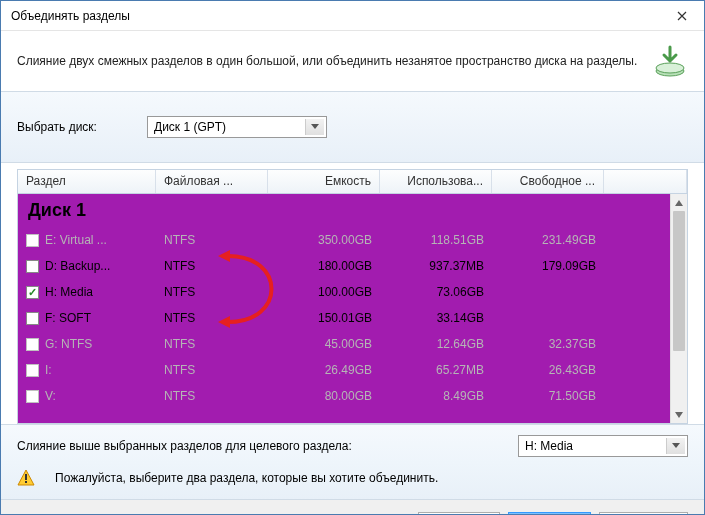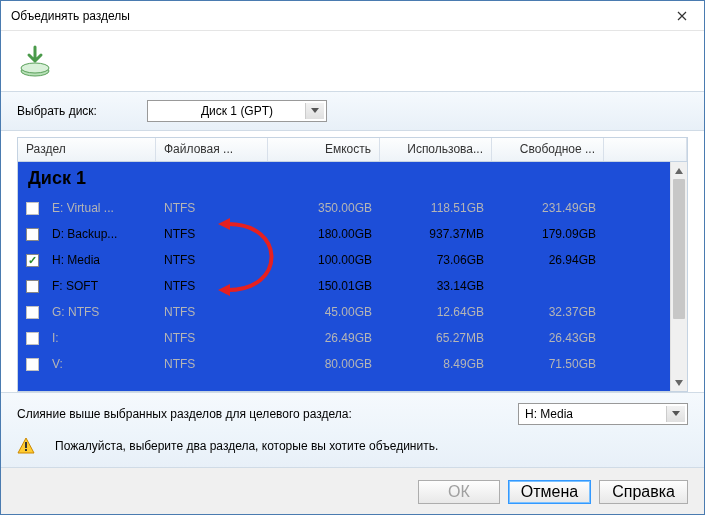--- a/index.html
+++ b/index.html
@@ -3,43 +3,43 @@
 <meta charset="utf-8">
 <style>
 * { box-sizing: border-box; margin: 0; padding: 0; }
 body { font-family: "Segoe UI", Tahoma, sans-serif; font-size: 12px; background: #fff; width: 705px; height: 515px; overflow: hidden; border: 1px solid #4a7bb0; }
 .titlebar { height: 30px; display: flex; align-items: center; padding: 0 0 0 10px; background: #fff; border-bottom: 1px solid #e5e5e5; }
 .titlebar-title { flex: 1; font-size: 12px; }
 .titlebar-close { width: 45px; height: 30px; display: flex; align-items: center; justify-content: center; cursor: pointer; }
 .desc-area { padding: 12px 16px; display: flex; align-items: center; gap: 12px; }
 .desc-text { flex: 1; font-size: 12px; line-height: 1.4; color: #222; }
 .desc-icon { width: 36px; height: 36px; }
-.selector-row { display: flex; align-items: center; padding: 8px 16px; background: linear-gradient(#f5f9fd,#e8f0f8); border-top: 1px solid #d0dbe6; border-bottom: 1px solid #d0dbe6; }
+.selector-row { display: flex; align-items: center; padding: 24px 16px; background: linear-gradient(#f5f9fd,#e8f0f8); border-top: 1px solid #d0dbe6; border-bottom: 1px solid #d0dbe6; }
 .selector-label { width: 130px; }
-.selector-combo { width: 180px; height: 22px; border: 1px solid #999; background: #fff; display: flex; align-items: center; padding: 0 6px; position: relative; cursor: pointer; justify-content: center; }
+.selector-combo { width: 180px; height: 22px; border: 1px solid #999; background: #fff; display: flex; align-items: center; padding: 0 6px; position: relative; cursor: pointer; }
 .selector-combo::after { content: ""; position: absolute; right: 2px; top: 2px; bottom: 2px; width: 18px; background: linear-gradient(#f2f2f2,#e0e0e0); border-left: 1px solid #ccc; }
 .selector-combo .chev { position: absolute; right: 7px; top: 7px; width: 0; height: 0; border-left: 4px solid transparent; border-right: 4px solid transparent; border-top: 5px solid #555; z-index: 1; }
-.table-area { margin: 6px 16px 0 16px; border: 1px solid #c5d3e2; background: #1d4ed8; height: 255px; position: relative; overflow: hidden; }
+.table-area { margin: 6px 16px 0 16px; border: 1px solid #c5d3e2; background: #a21caf; height: 255px; position: relative; overflow: hidden; }
 .table-header { display: flex; height: 24px; background: linear-gradient(#fdfefe,#eef3f8); border-bottom: 1px solid #c5d3e2; }
 .th { border-right: 1px solid #d8e0ea; padding: 4px 8px; font-size: 12px; color: #333; white-space: nowrap; overflow: hidden; text-overflow: ellipsis; }
 .col-part { width: 138px; }
 .col-fs { width: 112px; }
 .col-cap { width: 112px; text-align: right; }
 .col-used { width: 112px; text-align: right; }
 .col-free { width: 112px; text-align: right; }
 .col-rest { flex: 1; }
 .scrollbar { position: absolute; right: 0; top: 24px; bottom: 0; width: 17px; background: #f0f0f0; border-left: 1px solid #e0e0e0; }
 .sb-btn { height: 17px; background: #f0f0f0; display: flex; align-items: center; justify-content: center; }
 .sb-thumb { position: absolute; top: 17px; left: 2px; right: 2px; height: 140px; background: #c7c7c7; border-radius: 1px; }
 .sb-btn.down { position: absolute; bottom: 0; left: 0; right: 0; }
 .table-body { position: absolute; top: 24px; left: 0; right: 17px; bottom: 0; }
 .group-row { padding: 6px 10px; font-weight: bold; font-size: 18px; }
 .row { display: flex; height: 26px; align-items: center; }
 .cell { padding: 0 8px; white-space: nowrap; overflow: hidden; text-overflow: ellipsis; }
-.cell.part { width: 138px; display: flex; align-items: center; gap: 13px; }
+.cell.part { width: 138px; display: flex; align-items: center; gap: 6px; }
 .cell.fs { width: 112px; }
 .cell.num { width: 112px; text-align: right; }
 .chk { width: 13px; height: 13px; border: 1px solid #888; background: #fff; display: inline-flex; align-items: center; justify-content: center; flex-shrink: 0; }
 .chk.checked::after { content: "✓"; color: #2a8a2a; font-size: 11px; font-weight: bold; line-height: 1; }
 .row.disabled { color: #b5b5b5; }
 .row.disabled .chk { border-color: #c0c0c0; }
 .arrow-overlay { position: absolute; left: 198px; top: 56px; width: 90px; height: 78px; pointer-events: none; }
 .target-row { display: flex; align-items: center; padding: 10px 16px 6px 16px; background: linear-gradient(#f5f9fd,#eef5fb); border-top: 1px solid #d0dbe6; margin-top: 0; }
 .target-label { flex: 1; }
 .target-combo { width: 170px; height: 22px; border: 1px solid #999; background: #fff; display: flex; align-items: center; padding: 0 6px; position: relative; cursor: pointer; }
@@ -58,20 +58,21 @@
 <div class="titlebar">
   <span class="titlebar-title">Объединять разделы</span>
   <div class="titlebar-close">
     <svg width="10" height="10" viewBox="0 0 10 10">
         <path d="M1 1 L9 9 M9 1 L1 9" stroke="#333" stroke-width="1.2"></path>
       </svg>
   </div>
 </div>
 
 <div class="desc-area">
+  <div class="desc-text">Слияние двух смежных разделов в один большой, или объединить незанятое пространство диска на разделы.</div>
   <div class="desc-icon">
     <svg width="36" height="36" viewBox="0 0 36 36">
       <ellipse cx="18" cy="28" rx="14" ry="5" fill="#b8e0b8" stroke="#5aa05a" stroke-width="1"></ellipse>
       <ellipse cx="18" cy="25" rx="14" ry="5" fill="#d8f0d8" stroke="#5aa05a" stroke-width="1"></ellipse>
       <path d="M18 4 L18 18 M12 12 L18 18 L24 12" stroke="#4a9a4a" stroke-width="3" fill="none" stroke-linecap="round" stroke-linejoin="round"></path>
     </svg>
   </div>
 </div>
 
 <div class="selector-row">
@@ -119,21 +120,20 @@
         <div class="cell num">179.09GB</div>
       </div>
       <div class="row">
         <div class="cell part">
           <span class="chk checked"></span>
           <span>H: Media</span>
         </div>
         <div class="cell fs">NTFS</div>
         <div class="cell num">100.00GB</div>
         <div class="cell num">73.06GB</div>
-        <div class="cell num">26.94GB</div>
       </div>
       <div class="row">
         <div class="cell part">
           <span class="chk"></span>
           <span>F: SOFT</span>
         </div>
         <div class="cell fs">NTFS</div>
         <div class="cell num">150.01GB</div>
         <div class="cell num">33.14GB</div>
       </div>

